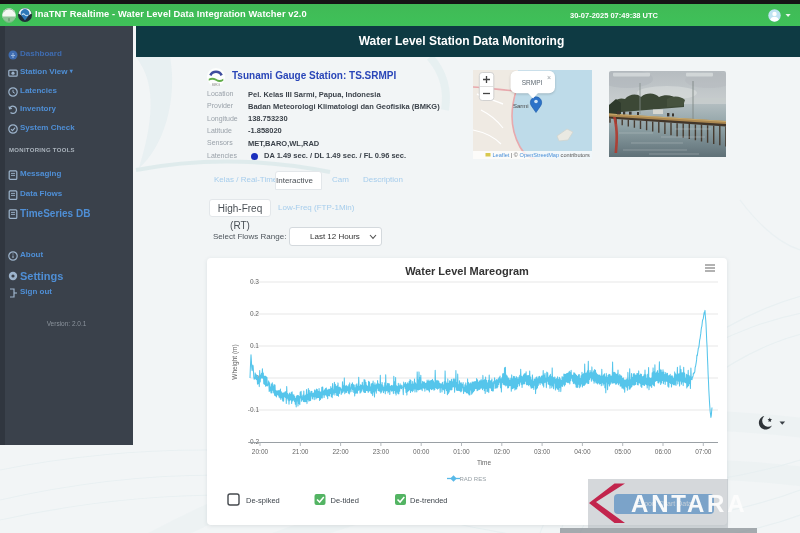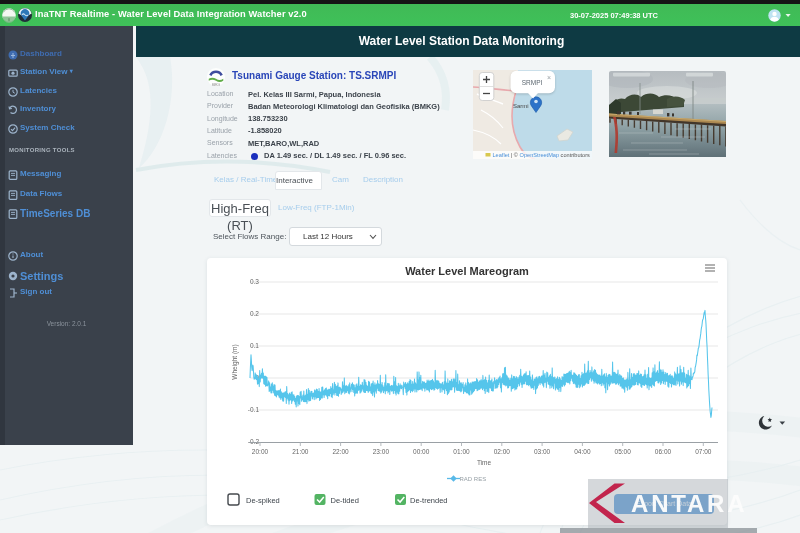--- a/index.html
+++ b/index.html
@@ -205,25 +205,25 @@
  <g fill="#d4d9da" opacity="0.9">
   <rect x="4" y="1.8" width="37" height="3.6" rx="0.8"></rect>
   <rect x="77" y="1.8" width="27" height="3.6" rx="0.8"></rect>
  </g>
 </svg>
 
 <div class="abs" style="left:214px;top:175px;font-size:8px;color:#a6cdec">Kelas / Real-Time</div>
 <div class="abs" style="left:275px;top:171px;width:47px;height:19px;background:#fff;border:1px solid #e3e7ea;border-radius:3px 3px 0 0;color:#4a5056;font-size:8px;line-height:18px">Interactive</div>
 <div class="abs" style="left:332px;top:175px;font-size:8px;color:#a6cdec">Cam</div>
 <div class="abs" style="left:363px;top:175px;font-size:8px;color:#a6cdec">Description</div>
-<div class="abs" style="left:209px;top:199px;width:62px;height:18px;background:#fff;border:1px solid #e3e7ea;border-radius:3px;color:#4a5056;font-size:13px;text-align:center;line-height:17px">High-Freq (RT)</div>
+<div class="abs" style="left:209px;top:199px;width:62px;height:18px;background:#fff;border:1px solid #e3e7ea;border-radius:3px;color:#4a5056;font-size:10px;text-align:center;line-height:17px">High-Freq (RT)</div>
 <div class="abs" style="left:278px;top:203px;font-size:8px;color:#a6cdec">Low-Freq (FTP-1Min)</div>
 
 <div class="abs" style="left:213px;top:232px;font-size:8px;color:#4d545b">Select Flows Range:</div>
-<div class="abs" style="left:289px;top:227px;width:93px;height:19px;background:#fff;border:1px solid #d4d9dd;border-radius:3px;font-size:8px;color:#333;line-height:17px;padding-left:13px">Last 12 Hours</div>
+<div class="abs" style="left:289px;top:227px;width:93px;height:19px;background:#fff;border:1px solid #d4d9dd;border-radius:3px;font-size:8px;color:#333;line-height:17px;padding-left:20px">Last 12 Hours</div>
 <svg class="abs" style="left:369px;top:234px" width="8" height="6" viewBox="0 0 8 6">
     <path d="M1,1 l3,3.4 L7,1" fill="none" stroke="#555" stroke-width="1.1"></path>
   </svg>
 
 <div class="abs" style="left:207px;top:258px;width:520px;height:267px;background:#fff;border-radius:4px;box-shadow:0 1px 4px rgba(60,70,80,0.12)"></div>
 <svg class="abs" style="left:207px;top:258px" width="520" height="267" viewBox="0 0 520 267">
   <text x="260" y="17" font-size="11" font-weight="bold" fill="#333" text-anchor="middle" font-family="Liberation Sans">Water Level Mareogram</text>
   <g stroke="#666" stroke-width="1.2">
       <path d="M498,7h10M498,10h10M498,13h10"></path>
     </g>

